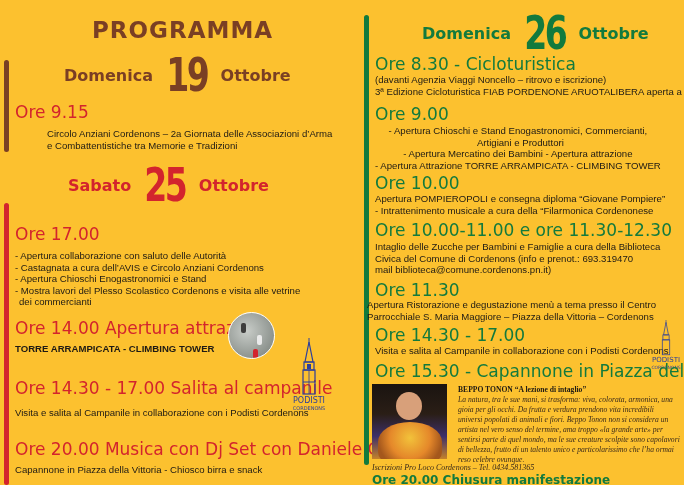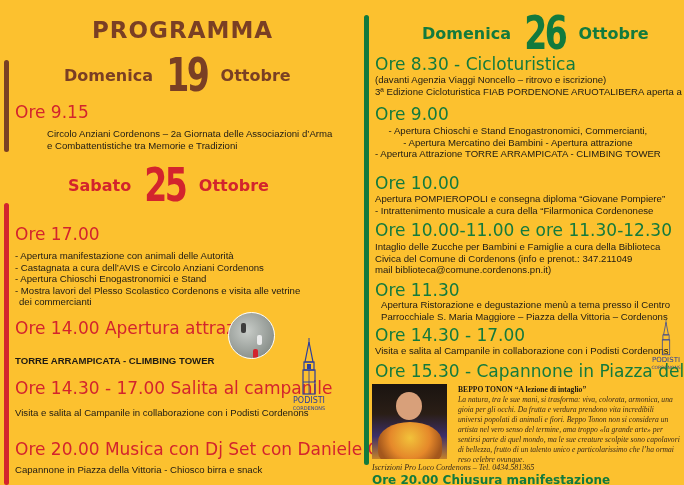--- a/index.html
+++ b/index.html
@@ -96,29 +96,29 @@
   </div>
 
   <div class="day-head red-c" style="left:68px; top:162px;">
     <span class="dname">Sabato</span>
     <span class="num">25</span>
     <span class="mname">Ottobre</span>
   </div>
 
   <div class="time red-c" style="left:15px; top:226px;">Ore 17.00</div>
   <div class="desc" style="left:15px; top:250px;">
-    <div>- Apertura manifestazione con animali delle Autorità</div>
+    <div>- Apertura collaborazione con saluto delle Autorità</div>
     <div>- Castagnata a cura dell’AVIS e Circolo Anziani Cordenons</div>
     <div>- Apertura Chioschi Enogastronomici e Stand</div>
     <div>- Mostra lavori del Plesso Scolastico Cordenons e visita alle vetrine</div>
     <div style="padding-left:4px;">  dei commercianti</div>
   </div>
 
   <div class="time red-c" style="left:15px; top:320px;">Ore 14.00 Apertura attrazione</div>
-  <div class="desc b" style="left:15px; top:343px; font-weight:bold;margin-top:12px;">TORRE ARRAMPICATA - CLIMBING TOWER</div>
+  <div class="desc b" style="left:15px; top:343px; font-weight:bold;">TORRE ARRAMPICATA - CLIMBING TOWER</div>
 
   <div class="photo-circle">
     <span class="climber" style="left:12px; top:10px; background:#3d3d3d;"></span>
     <span class="climber" style="left:28px; top:22px; background:#eaeaea;"></span>
     <span class="climber" style="left:24px; top:36px; background:#d3242d;"></span>
   </div>
 
   <div class="time red-c" style="left:15px; top:380px;">Ore 14.30 - 17.00 Salita al campanile</div>
   <div class="desc" style="left:15px; top:407px;">Visita e salita al Campanile in collaborazione con i Podisti Cordenons</div>
 
@@ -151,39 +151,40 @@
 
   <div class="time green-c" style="left:33px; top:56px;text-align:right;">Ore 8.30 - Cicloturistica</div>
   <div class="desc" style="left:33px; top:74px;">
     <div>(davanti Agenzia Viaggi Noncello – ritrovo e iscrizione)</div>
     <div>3ª Edizione Cicloturistica FIAB PORDENONE ARUOTALIBERA aperta a tutti</div>
   </div>
 
   <div class="time green-c" style="left:33px; top:106px;">Ore 9.00</div>
   <div class="desc" style="left:33px; top:125px;text-align:center;">
     <div>- Apertura Chioschi e Stand Enogastronomici, Commercianti,</div>
+    <div style="padding-left:5px;">  Artigiani e Produttori</div>
     <div>- Apertura Mercatino dei Bambini - Apertura attrazione</div>
     <div>- Apertura Attrazione TORRE ARRAMPICATA - CLIMBING TOWER</div>
   </div>
 
   <div class="time green-c" style="left:33px; top:175px;">Ore 10.00</div>
   <div class="desc" style="left:33px; top:193px;">
     <div>Apertura POMPIEROPOLI e consegna diploma “Giovane Pompiere”</div>
     <div>- Intrattenimento musicale a cura della “Filarmonica Cordenonese</div>
   </div>
 
   <div class="time green-c" style="left:33px; top:222px;">Ore 10.00-11.00 e ore 11.30-12.30</div>
   <div class="desc" style="left:33px; top:241px;">
     <div>Intaglio delle Zucche per Bambini e Famiglie a cura della Biblioteca</div>
-    <div>Civica del Comune di Cordenons (info e prenot.: 347.211049</div>
+    <div>Civica del Comune di Cordenons (info e prenot.: 693.319470</div>
     <div>mail biblioteca@comune.cordenons.pn.it)</div>
   </div>
 
   <div class="time green-c" style="left:33px; top:282px;">Ore 11.30</div>
-  <div class="desc" style="left:39px; top:299px;">
+  <div class="desc" style="left:25px; top:299px;">
     <div>Apertura Ristorazione e degustazione menù a tema presso il Centro</div>
     <div>Parrocchiale S. Maria Maggiore – Piazza della Vittoria – Cordenons</div>
   </div>
 
   <div class="time green-c" style="left:33px; top:327px;">Ore 14.30 - 17.00</div>
   <div class="desc" style="left:33px; top:345px;">Visita e salita al Campanile in collaborazione con i Podisti Cordenons</div>
 
   <div class="podisti" style="left:305px; top:320px;">
     <svg class="tower" width="12" height="36" viewBox="0 0 18 58">
       <line x1="9" y1="0" x2="9" y2="6" stroke="#2c3f9c" stroke-width="1"></line>

